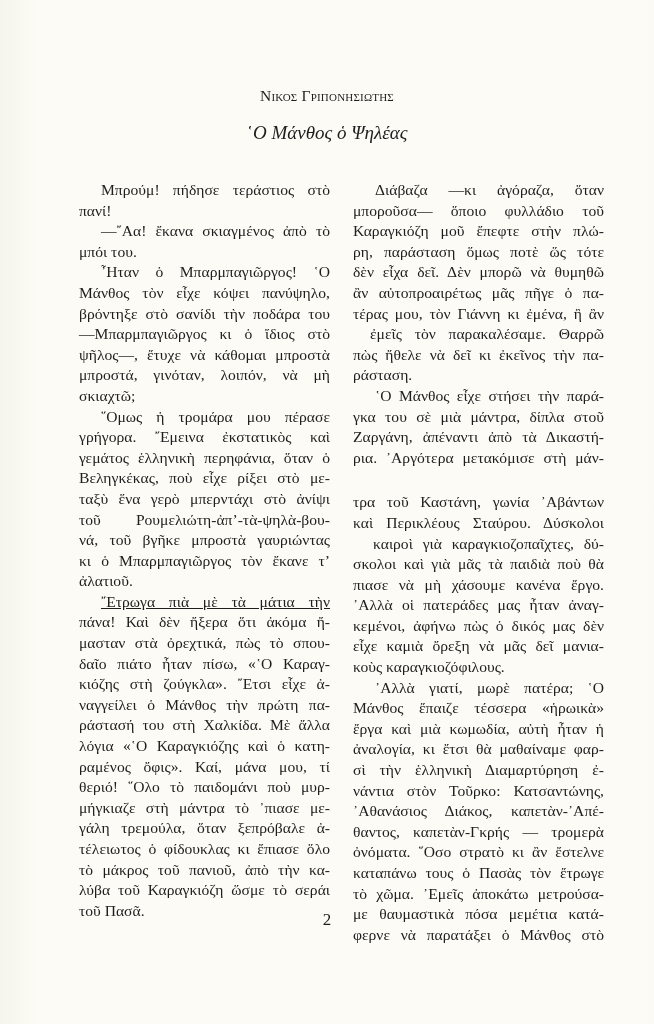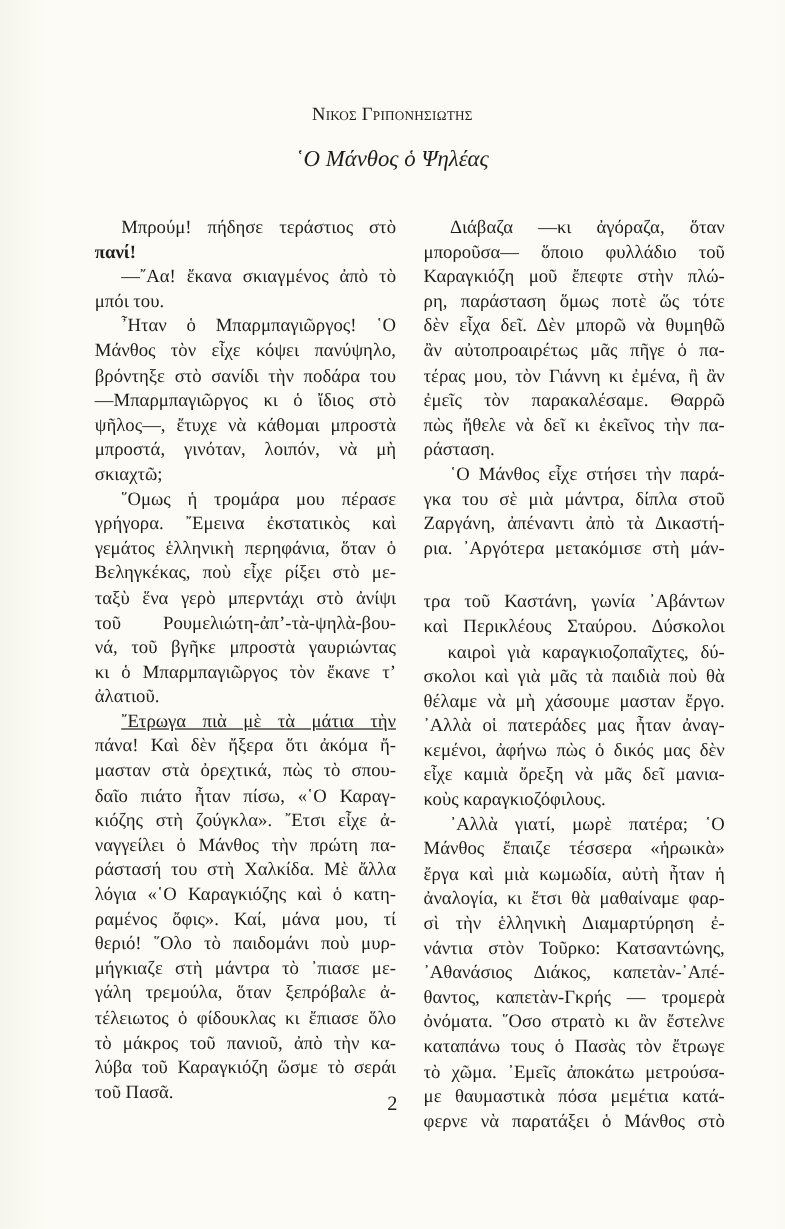--- a/index.html
+++ b/index.html
@@ -80,21 +80,21 @@
   </style>
 </head>
 <body>
 
 <div class="page">
   <div class="author">Νικος Γριπονησιωτης</div>
   <div class="title">῾Ο Μάνθος ὁ Ψηλέας</div>
 
   <div class="column col-left" id="col-left">
       <span class="line indent" style="white-space: nowrap; text-align-last: justify;">Μπρούμ! πήδησε τεράστιος στὸ</span>
-      <span class="line last" style="white-space: nowrap; font-weight: bold;">πανί!</span>
+      <span class="line last" style="white-space: nowrap;">πανί!</span>
       <span class="line indent" style="white-space: nowrap; text-align-last: justify;">—῎Αα! ἔκανα σκιαγμένος ἀπὸ τὸ</span>
       <span class="line last" style="white-space: nowrap;">μπόι του.</span>
       <span class="line indent" style="white-space: nowrap; text-align-last: justify;">῏Ηταν ὁ Μπαρμπαγιῶργος! ῾Ο</span>
       <span class="line" style="white-space: nowrap; text-align-last: justify;">Μάνθος τὸν εἶχε κόψει πανύψηλο,</span>
       <span class="line" style="white-space: nowrap; text-align-last: justify;">βρόντηξε στὸ σανίδι τὴν ποδάρα του</span>
       <span class="line" style="white-space: nowrap; text-align-last: justify;">—Μπαρμπαγιῶργος κι ὁ ἴδιος στὸ</span>
       <span class="line" style="white-space: nowrap; text-align-last: justify;">ψῆλος—, ἔτυχε νὰ κάθομαι μπροστὰ</span>
       <span class="line" style="white-space: nowrap; text-align-last: justify;">μπροστά, γινόταν, λοιπόν, νὰ μὴ</span>
       <span class="line last" style="white-space: nowrap;">σκιαχτῶ;</span>
       <span class="line indent" style="white-space: nowrap; text-align-last: justify;">῞Ομως ἡ τρομάρα μου πέρασε</span>
@@ -124,32 +124,32 @@
       <span class="line last" style="white-space: nowrap;">τοῦ Πασᾶ.</span>
     </div>
   <div class="column col-right" id="col-right">
       <span class="line indent" style="white-space: nowrap; text-align-last: justify;">Διάβαζα —κι ἀγόραζα, ὅταν</span>
       <span class="line" style="white-space: nowrap; text-align-last: justify;">μποροῦσα— ὅποιο φυλλάδιο τοῦ</span>
       <span class="line" style="white-space: nowrap; text-align-last: justify;">Καραγκιόζη μοῦ ἔπεφτε στὴν πλώ-</span>
       <span class="line" style="white-space: nowrap; text-align-last: justify;">ρη, παράσταση ὅμως ποτὲ ὥς τότε</span>
       <span class="line" style="white-space: nowrap; text-align-last: justify;">δὲν εἶχα δεῖ. Δὲν μπορῶ νὰ θυμηθῶ</span>
       <span class="line" style="white-space: nowrap; text-align-last: justify;">ἂν αὐτοπροαιρέτως μᾶς πῆγε ὁ πα-</span>
       <span class="line" style="white-space: nowrap; text-align-last: justify;">τέρας μου, τὸν Γιάννη κι ἐμένα, ἢ ἂν</span>
-      <span class="line" style="white-space: nowrap; text-align-last: justify;">ἐμεῖς τὸν παρακαλέσαμε. Θαρρῶ</span>
+      <span class="line" style="white-space: nowrap; text-align-last: justify; margin-left: 17px;">ἐμεῖς τὸν παρακαλέσαμε. Θαρρῶ</span>
       <span class="line" style="white-space: nowrap; text-align-last: justify;">πὼς ἤθελε νὰ δεῖ κι ἐκεῖνος τὴν πα-</span>
       <span class="line last" style="white-space: nowrap;">ράσταση.</span>
       <span class="line indent" style="white-space: nowrap; text-align-last: justify;">῾Ο Μάνθος εἶχε στήσει τὴν παρά-</span>
       <span class="line" style="white-space: nowrap; text-align-last: justify;">γκα του σὲ μιὰ μάντρα, δίπλα στοῦ</span>
       <span class="line" style="white-space: nowrap; text-align-last: justify;">Ζαργάνη, ἀπέναντι ἀπὸ τὰ Δικαστή-</span>
       <span class="line" style="white-space: nowrap; text-align-last: justify;">ρια. ᾿Αργότερα μετακόμισε στὴ μάν-</span>
       <span class="line" style="white-space: nowrap; text-align-last: justify; margin-top: 24px;">τρα τοῦ Καστάνη, γωνία ᾿Αβάντων</span>
       <span class="line" style="white-space: nowrap; text-align-last: justify;">καὶ Περικλέους Σταύρου. Δύσκολοι</span>
       <span class="line" style="white-space: nowrap; text-align-last: justify; margin-left: 20px;">καιροὶ γιὰ καραγκιοζοπαῖχτες, δύ-</span>
       <span class="line" style="white-space: nowrap; text-align-last: justify;">σκολοι καὶ γιὰ μᾶς τὰ παιδιὰ ποὺ θὰ</span>
-      <span class="line" style="white-space: nowrap; text-align-last: justify;">θέλαμε νὰ μὴ χάσουμε μασταν ἔργο.</span>
+      <span class="line" style="white-space: nowrap; text-align-last: justify;">πιασε νὰ μὴ χάσουμε κανένα ἔργο.</span>
       <span class="line" style="white-space: nowrap; text-align-last: justify;">᾿Αλλὰ οἱ πατεράδες μας ἦταν ἀναγ-</span>
       <span class="line" style="white-space: nowrap; text-align-last: justify;">κεμένοι, ἀφήνω πὼς ὁ δικός μας δὲν</span>
       <span class="line" style="white-space: nowrap; text-align-last: justify;">εἶχε καμιὰ ὄρεξη νὰ μᾶς δεῖ μανια-</span>
       <span class="line last" style="white-space: nowrap;">κοὺς καραγκιοζόφιλους.</span>
       <span class="line indent" style="white-space: nowrap; text-align-last: justify;">᾿Αλλὰ γιατί, μωρὲ πατέρα; ῾Ο</span>
       <span class="line" style="white-space: nowrap; text-align-last: justify;">Μάνθος ἔπαιζε τέσσερα «ἡρωικὰ»</span>
       <span class="line" style="white-space: nowrap; text-align-last: justify;">ἔργα καὶ μιὰ κωμωδία, αὐτὴ ἦταν ἡ</span>
       <span class="line" style="white-space: nowrap; text-align-last: justify;">ἀναλογία, κι ἔτσι θὰ μαθαίναμε φαρ-</span>
       <span class="line" style="white-space: nowrap; text-align-last: justify;">σὶ τὴν ἑλληνικὴ Διαμαρτύρηση ἐ-</span>
       <span class="line" style="white-space: nowrap; text-align-last: justify;">νάντια στὸν Τοῦρκο: Κατσαντώνης,</span>

